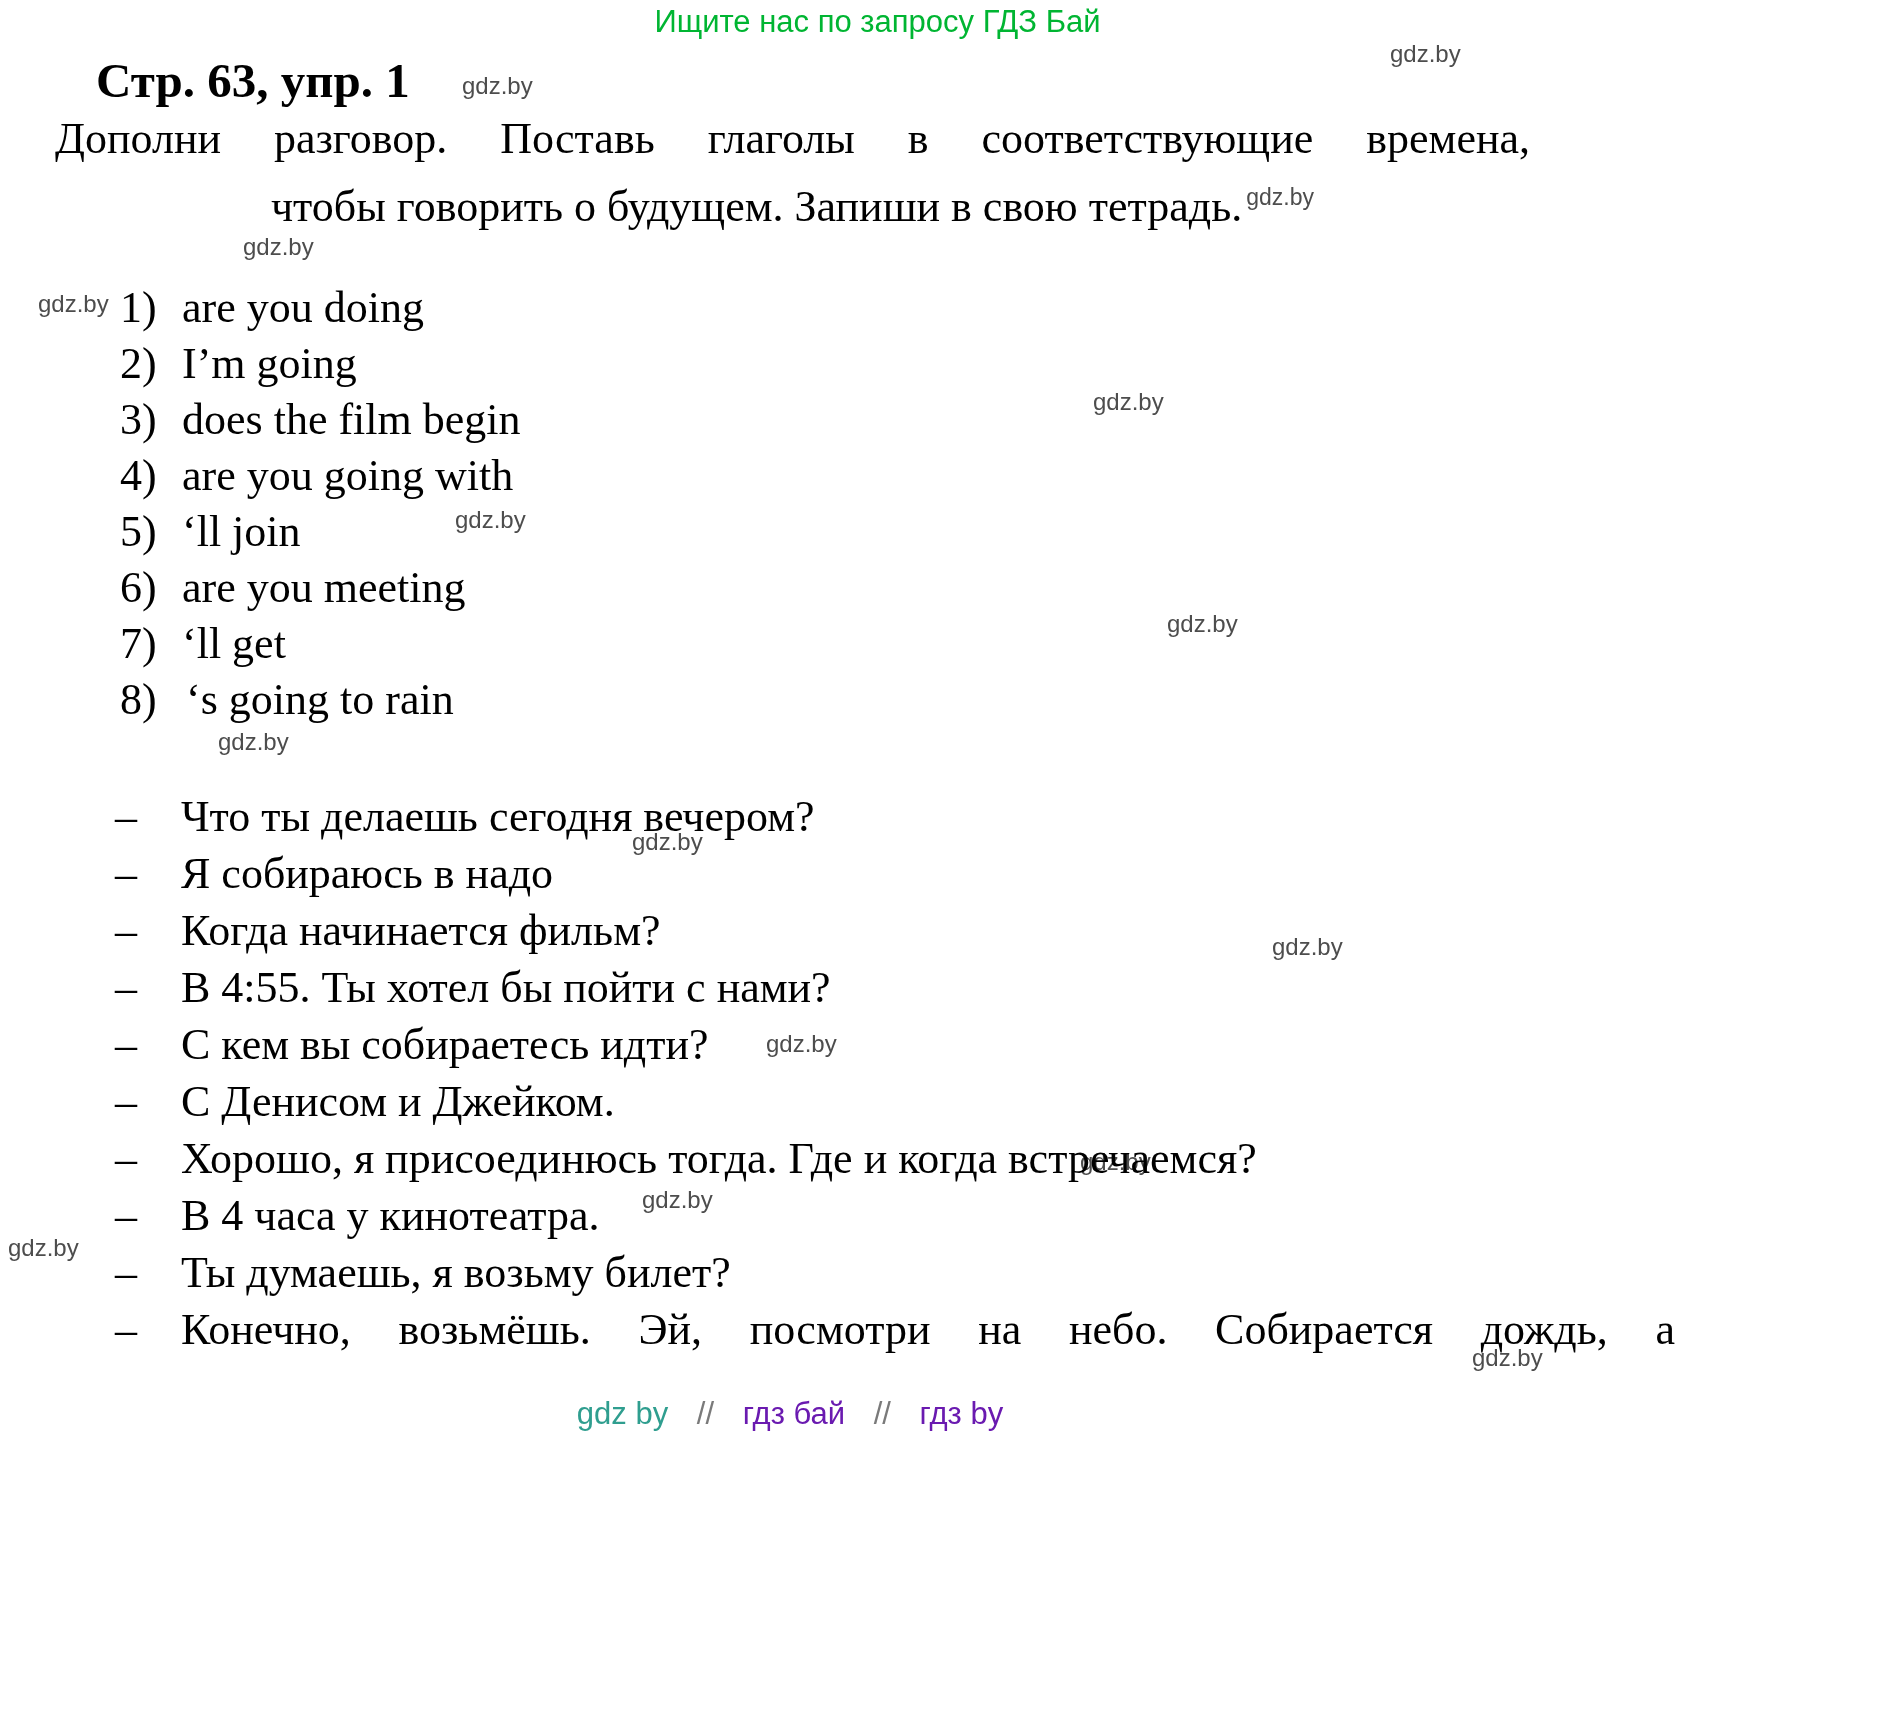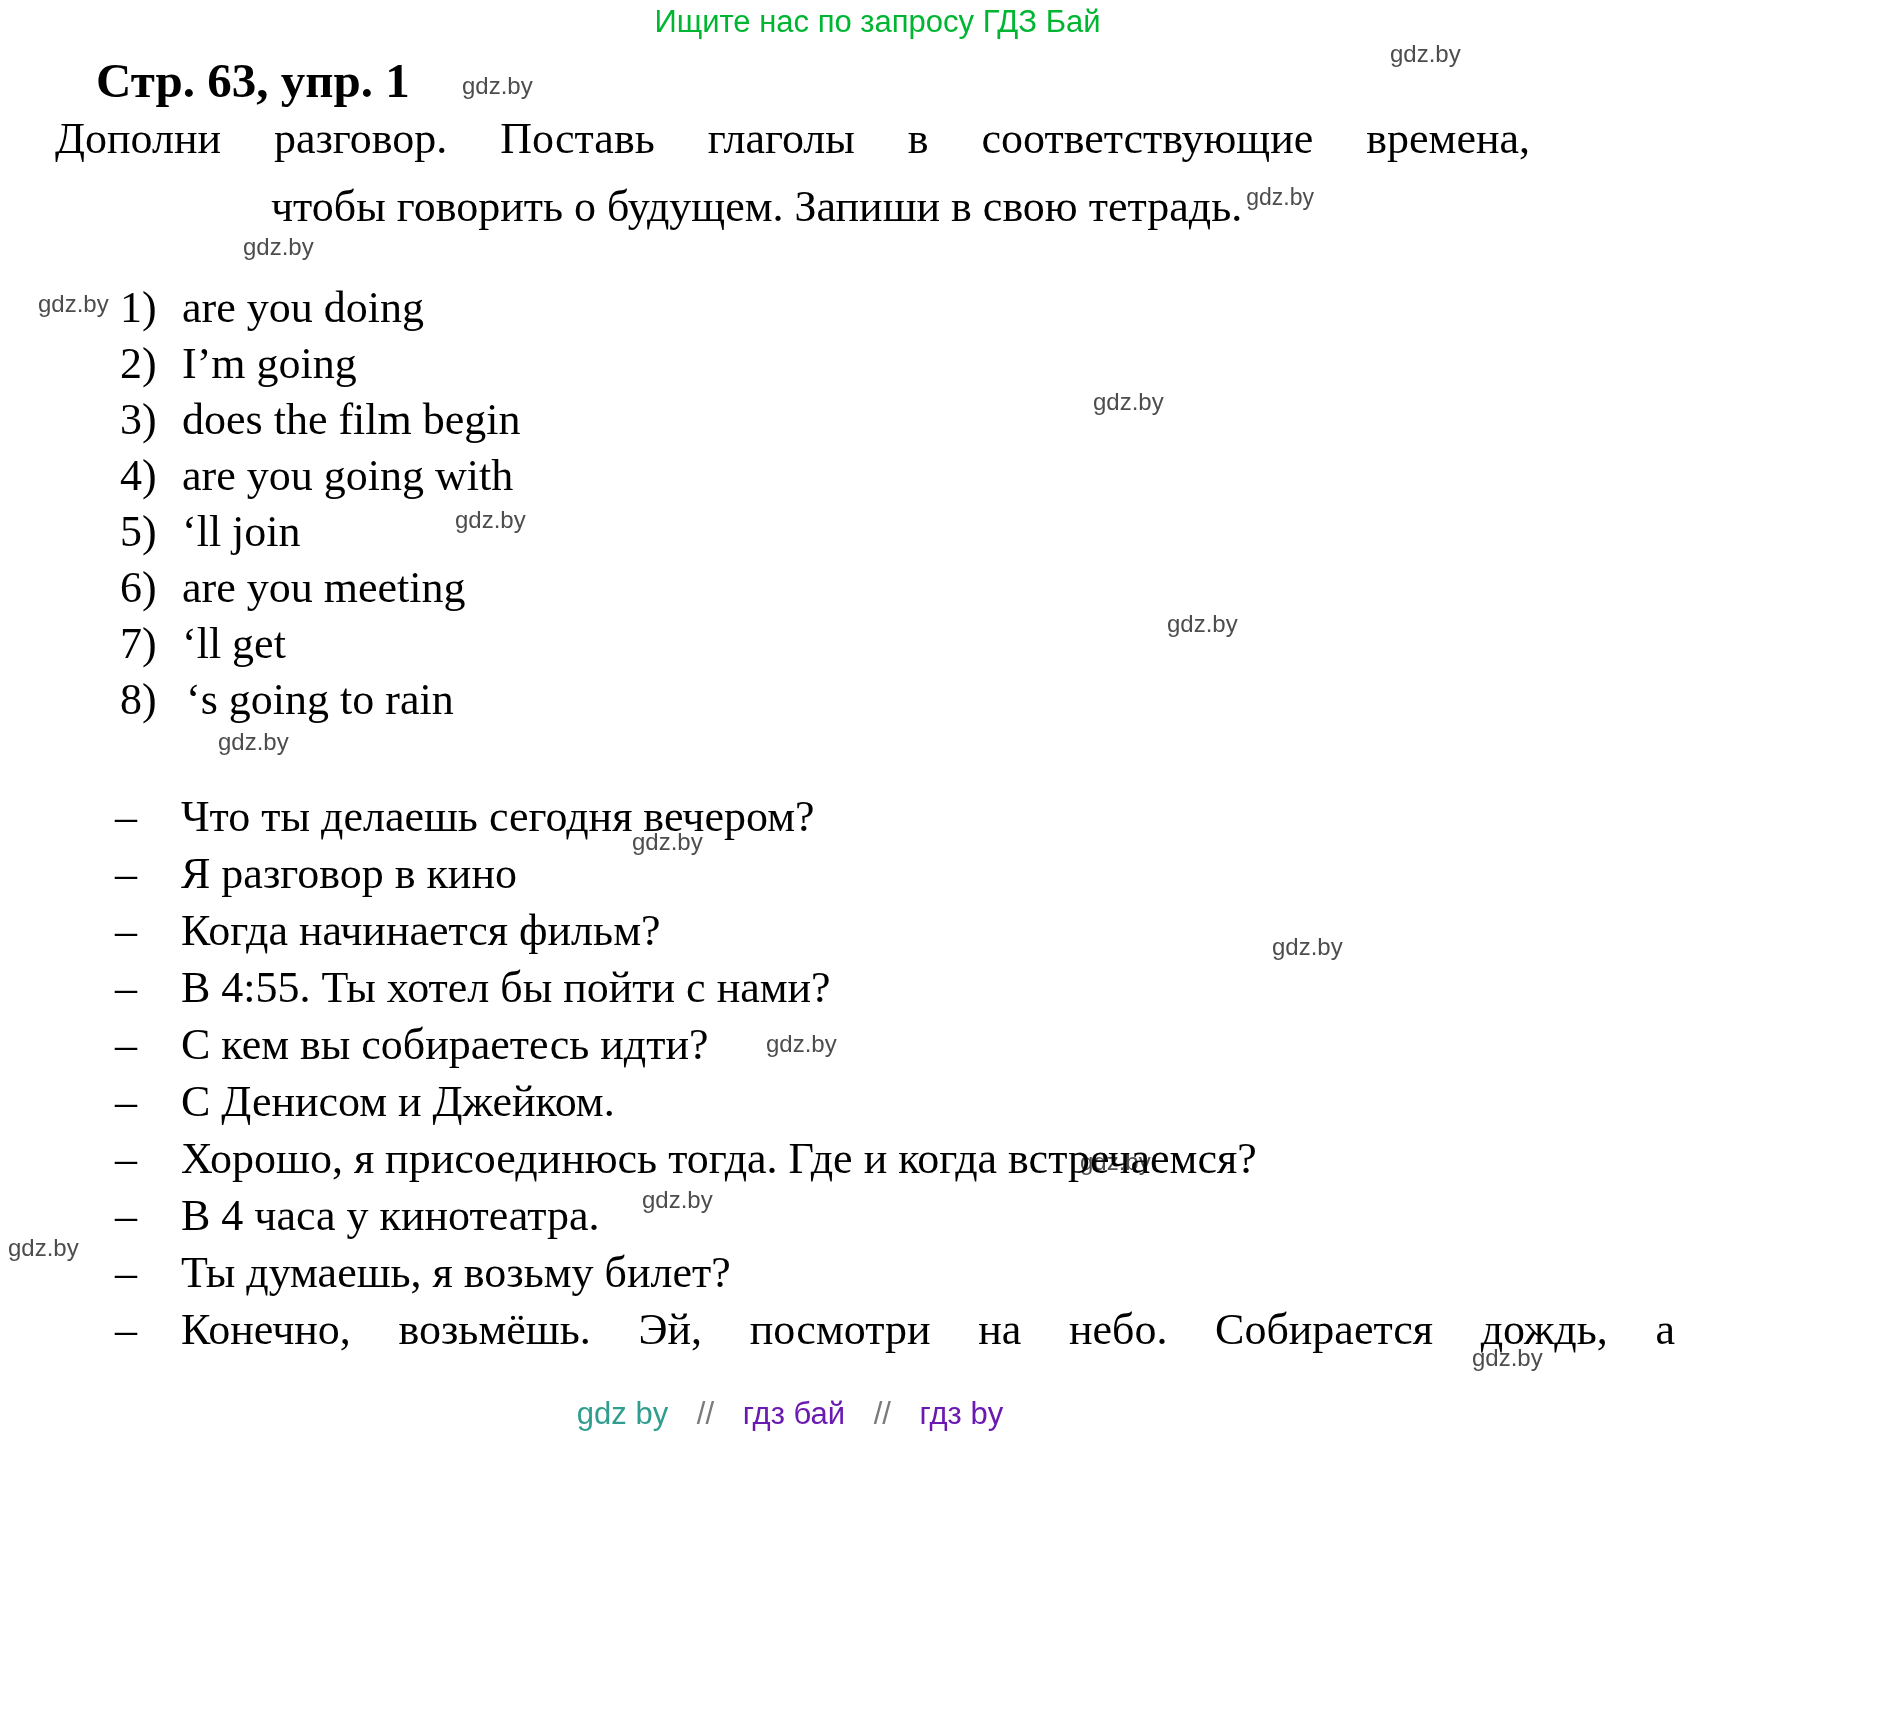--- a/index.html
+++ b/index.html
@@ -170,21 +170,21 @@
 <div class="dialogue">
   <div class="dlg-row">
     <span class="dlg-dash">–</span>
     <div class="dlg-text">
         <div>Что ты делаешь сегодня вечером?</div>
       </div>
   </div>
   <div class="dlg-row">
     <span class="dlg-dash">–</span>
     <div class="dlg-text">
-        <div>Я разговор в кино</div>
+        <div>Я собираюсь в надо</div>
       </div>
   </div>
   <div class="dlg-row">
     <span class="dlg-dash">–</span>
     <div class="dlg-text">
         <div>Когда начинается фильм?</div>
       </div>
   </div>
   <div class="dlg-row">
     <span class="dlg-dash">–</span>

